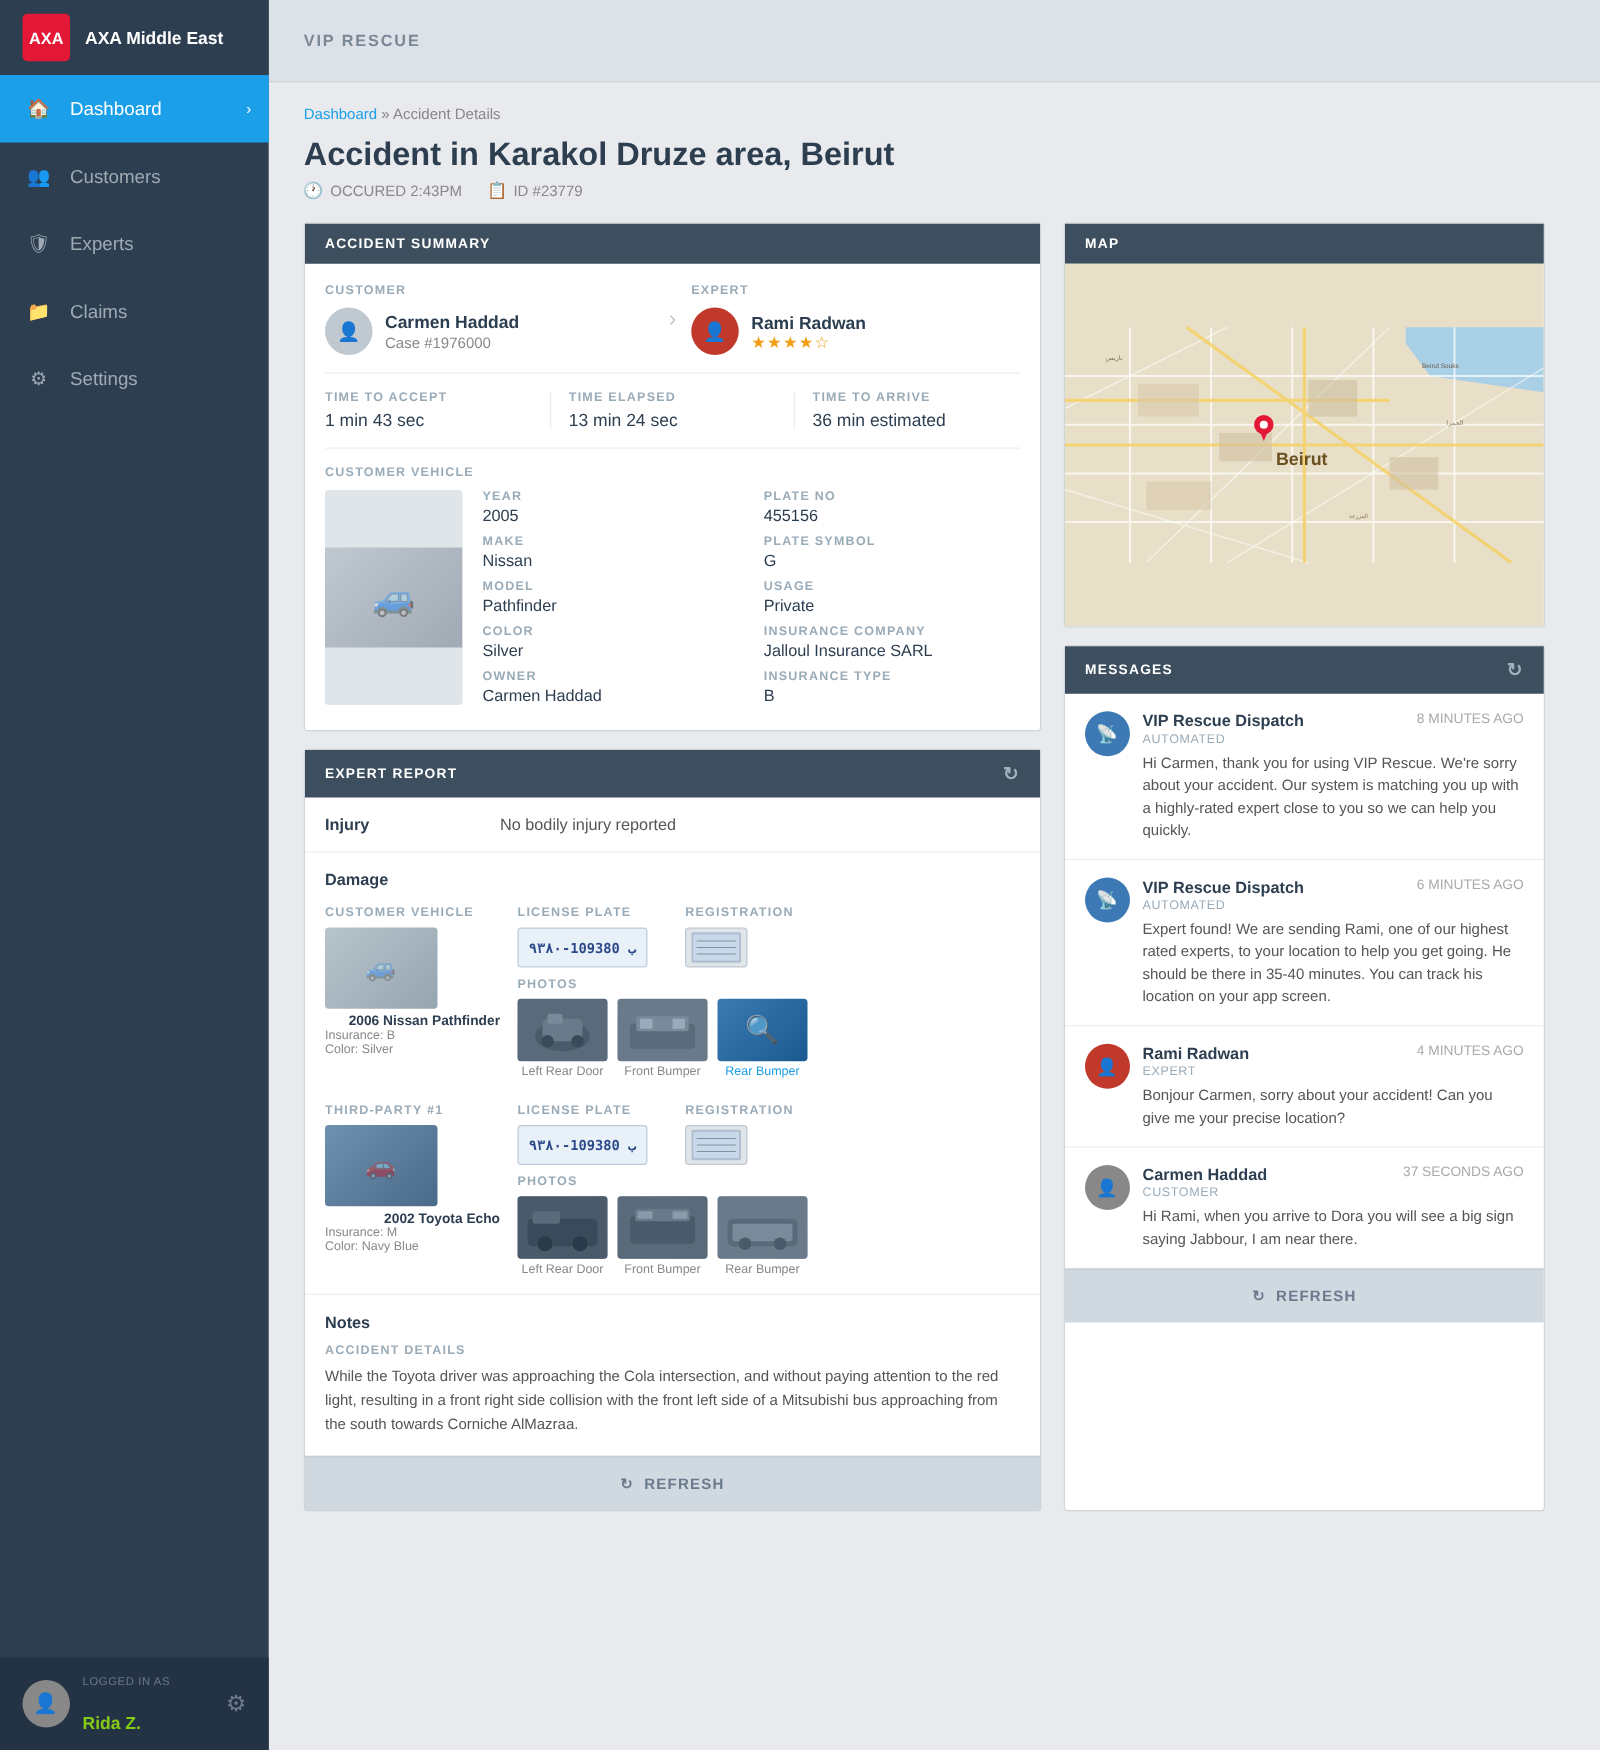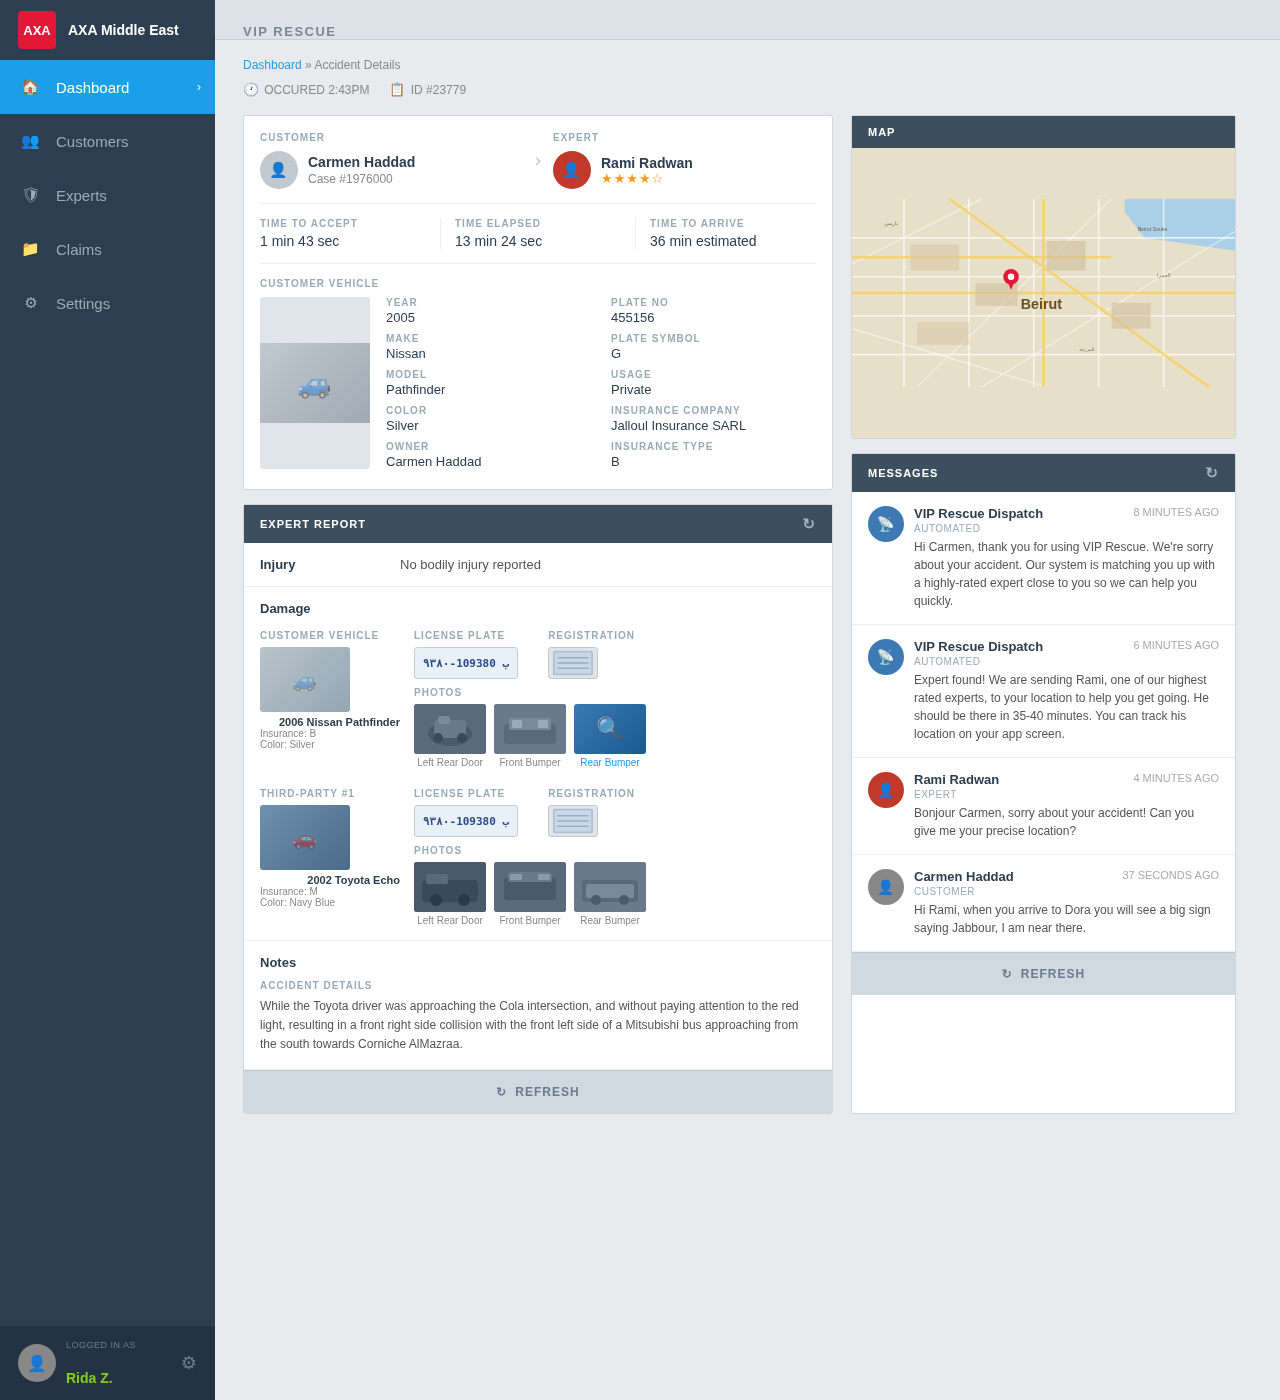--- a/index.html
+++ b/index.html
@@ -80,23 +80,23 @@
     .footer-gear { color: #6b7a8d; font-size: 18px; cursor: pointer; }
     .logged-in-label { font-size: 9px; color: #6b7a8d; text-transform: uppercase; letter-spacing: 0.5px; margin-bottom: 2px; }
 
     
     .main { flex: 1; display: flex; flex-direction: column; overflow: hidden; }
 
     
     .topbar {
       background: #dde2e8;
       padding: 0 28px;
-      height: 40px;
-      display: flex;
-      align-items: flex-end;
+      height: 66px;
+      display: flex;
+      align-items: center;
       border-bottom: 1px solid #c8cdd4;
     }
     .topbar-title {
       font-size: 13px;
       font-weight: 700;
       color: #7a8795;
       letter-spacing: 1.5px;
       text-transform: uppercase;
     }
 
@@ -401,37 +401,41 @@
     <span class="topbar-title">VIP RESCUE</span>
   </div>
 
   <div class="content-area">
     <div class="breadcrumb">
       <a>Dashboard</a>
       <span> » </span>
       <span>Accident Details</span>
     </div>
 
+    <h1 class="page-title">Accident in Karakol Druze area, Beirut</h1>
 
     <div class="page-meta">
       <div class="meta-item">
         <span class="meta-icon">🕐</span>
         <span>OCCURED 2:43PM</span>
       </div>
       <div class="meta-item">
         <span class="meta-icon">📋</span>
         <span>ID #23779</span>
       </div>
     </div>
 
     <div class="two-col">
 
       <div class="left-col">
 
         <div class="card">
+          <div class="card-header">
+            <span>ACCIDENT SUMMARY</span>
+          </div>
           <div class="card-body">
 
             <div class="summary-people">
               <div class="person-block">
                 <div class="person-label">CUSTOMER</div>
                 <div class="person-info">
                   <div class="person-avatar">👤</div>
                   <div>
                     <div class="person-name">Carmen Haddad</div>
                     <div class="person-sub">Case #1976000</div>

